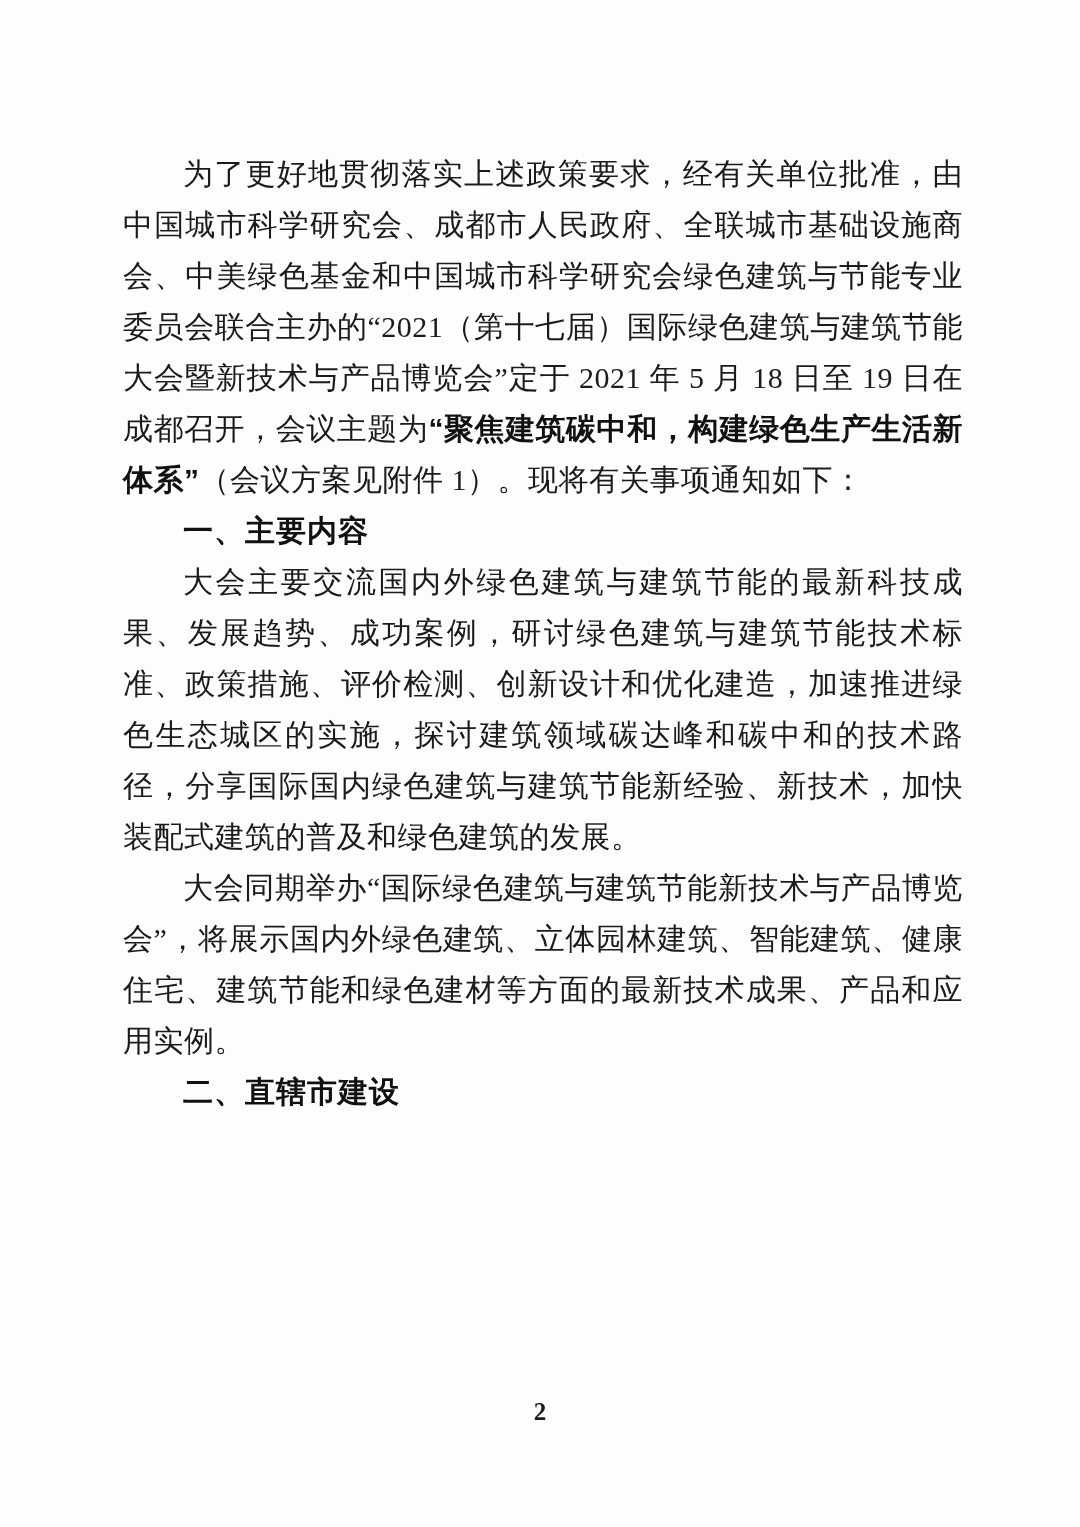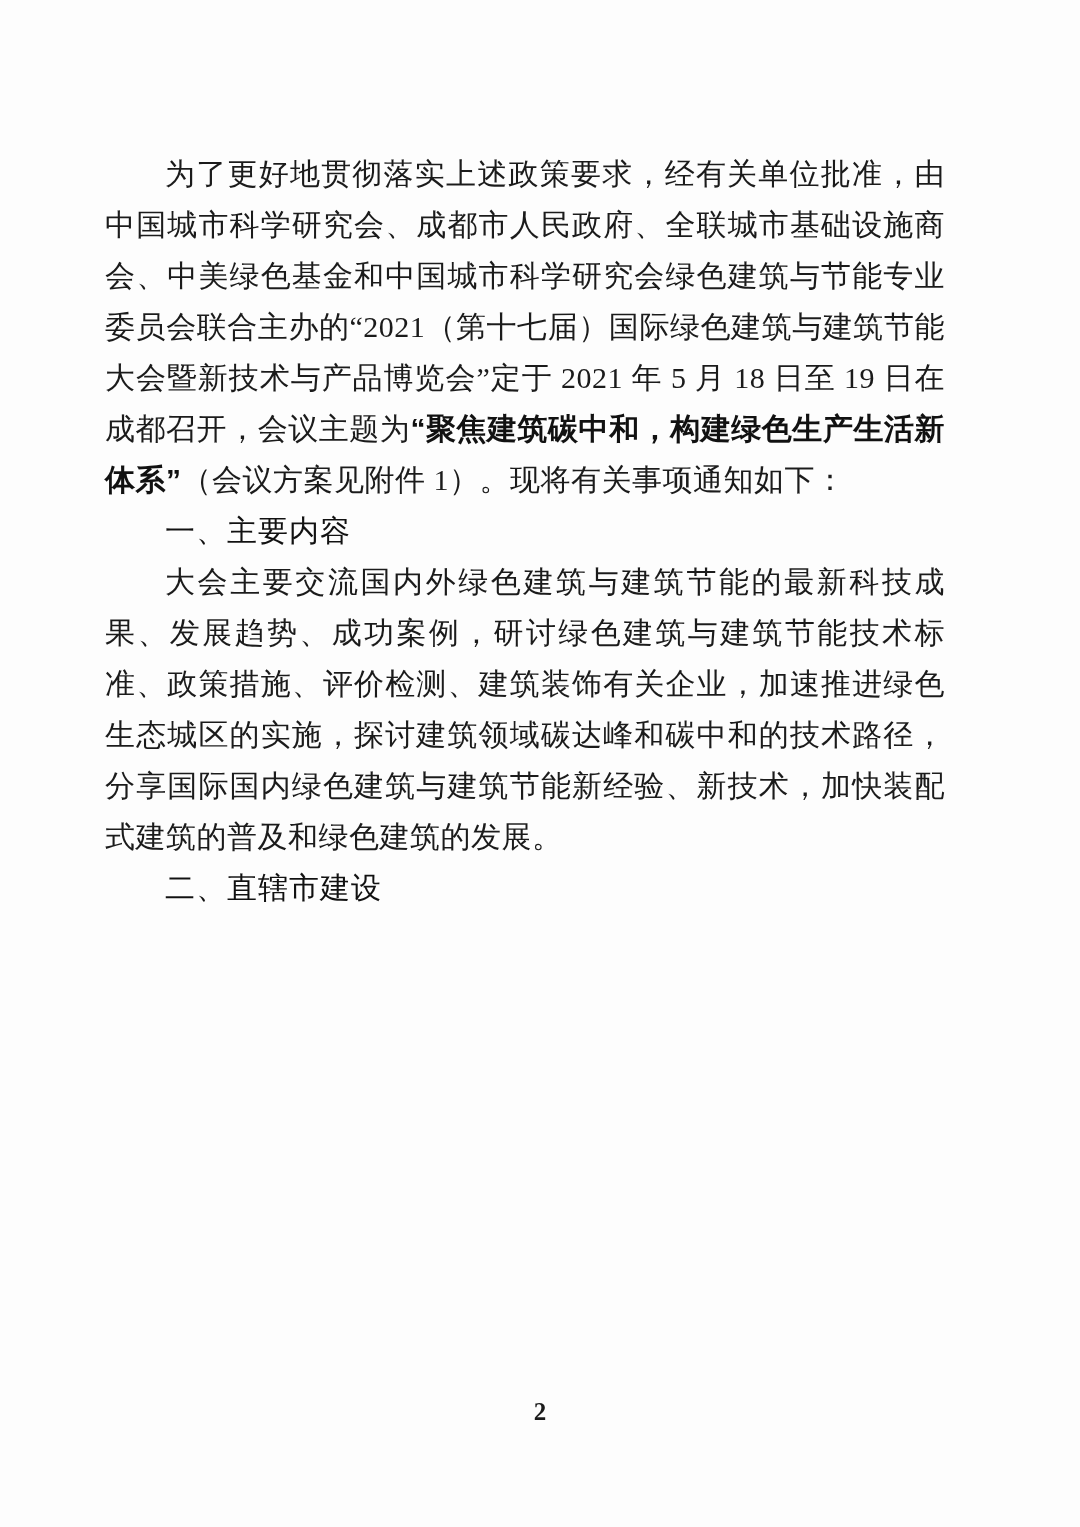--- a/index.html
+++ b/index.html
@@ -13,37 +13,37 @@
     width: 1080px;
     height: 1527px;
     margin: 0 auto;
     background: #fdfdfd;
     overflow: hidden;
     font-family: "Liberation Serif", "DejaVu Serif", serif;
     color: #1b1b1b;
   }
   .content {
     position: absolute;
-    left: 105px;
+    left: 123px;
     top: 148px;
     width: 840px;
   }
   .body-para {
     margin: 0;
     font-size: 30px;
     line-height: 51px;
     text-align: justify;
     text-justify: inter-character;
     text-indent: 2em;
     letter-spacing: 0.5px;
   }
   .section-heading {
     margin: 0;
     font-family: "Liberation Sans", "DejaVu Sans", sans-serif;
-    font-weight: 400;
+    font-weight: 700;
     font-size: 30px;
     line-height: 51px;
     text-indent: 2em;
     letter-spacing: 1px;
     color: #111111;
   }
   .bold-theme {
     font-family: "Liberation Sans", "DejaVu Sans", sans-serif;
     font-weight: 700;
     color: #111111;
@@ -63,22 +63,23 @@
 </head>
 <body>
 
 <div class="page">
   <div class="content">
 
     <p class="body-para"><span>为了更好地贯彻落实上述政策要求，经有关单位批准，由中国城市科学研究会、成都市人民政府、全联城市基础设施商会、中美绿色基金和中国城市科学研究会绿色建筑与节能专业委员会联合主办的“2021（第十七届）国际绿色建筑与建筑节能大会暨新技术与产品博览会”定于 2021 年 5 月 18 日至 19 日在成都召开，会议主题为</span><span class="bold-theme">“聚焦建筑碳中和，构建绿色生产生活新体系”</span><span>（会议方案见附件 1）。现将有关事项通知如下：</span></p>
 
     <h2 class="section-heading">一、主要内容</h2>
 
-    <p class="body-para">大会主要交流国内外绿色建筑与建筑节能的最新科技成果、发展趋势、成功案例，研讨绿色建筑与建筑节能技术标准、政策措施、评价检测、建筑装饰有关企业，加速推进绿色生态城区的实施，探讨建筑领域碳达峰和碳中和的技术路径，分享国际国内绿色建筑与建筑节能新经验、新技术，加快装配式建筑的普及和绿色建筑的发展。</p>
+    <p class="body-para">大会主要交流国内外绿色建筑与建筑节能的最新科技成果、发展趋势、成功案例，研讨绿色建筑与建筑节能技术标准、政策措施、评价检测、创新设计和优化建造，加速推进绿色生态城区的实施，探讨建筑领域碳达峰和碳中和的技术路径，分享国际国内绿色建筑与建筑节能新经验、新技术，加快装配式建筑的普及和绿色建筑的发展。</p>
 
+    <p class="body-para">大会同期举办“国际绿色建筑与建筑节能新技术与产品博览会”，将展示国内外绿色建筑、立体园林建筑、智能建筑、健康住宅、建筑节能和绿色建材等方面的最新技术成果、产品和应用实例。</p>
 
     <h2 class="section-heading">二、直辖市建设</h2>
 
 
   </div>
 
   <div class="page-number">2</div>
 </div>
 
 </body></html>

